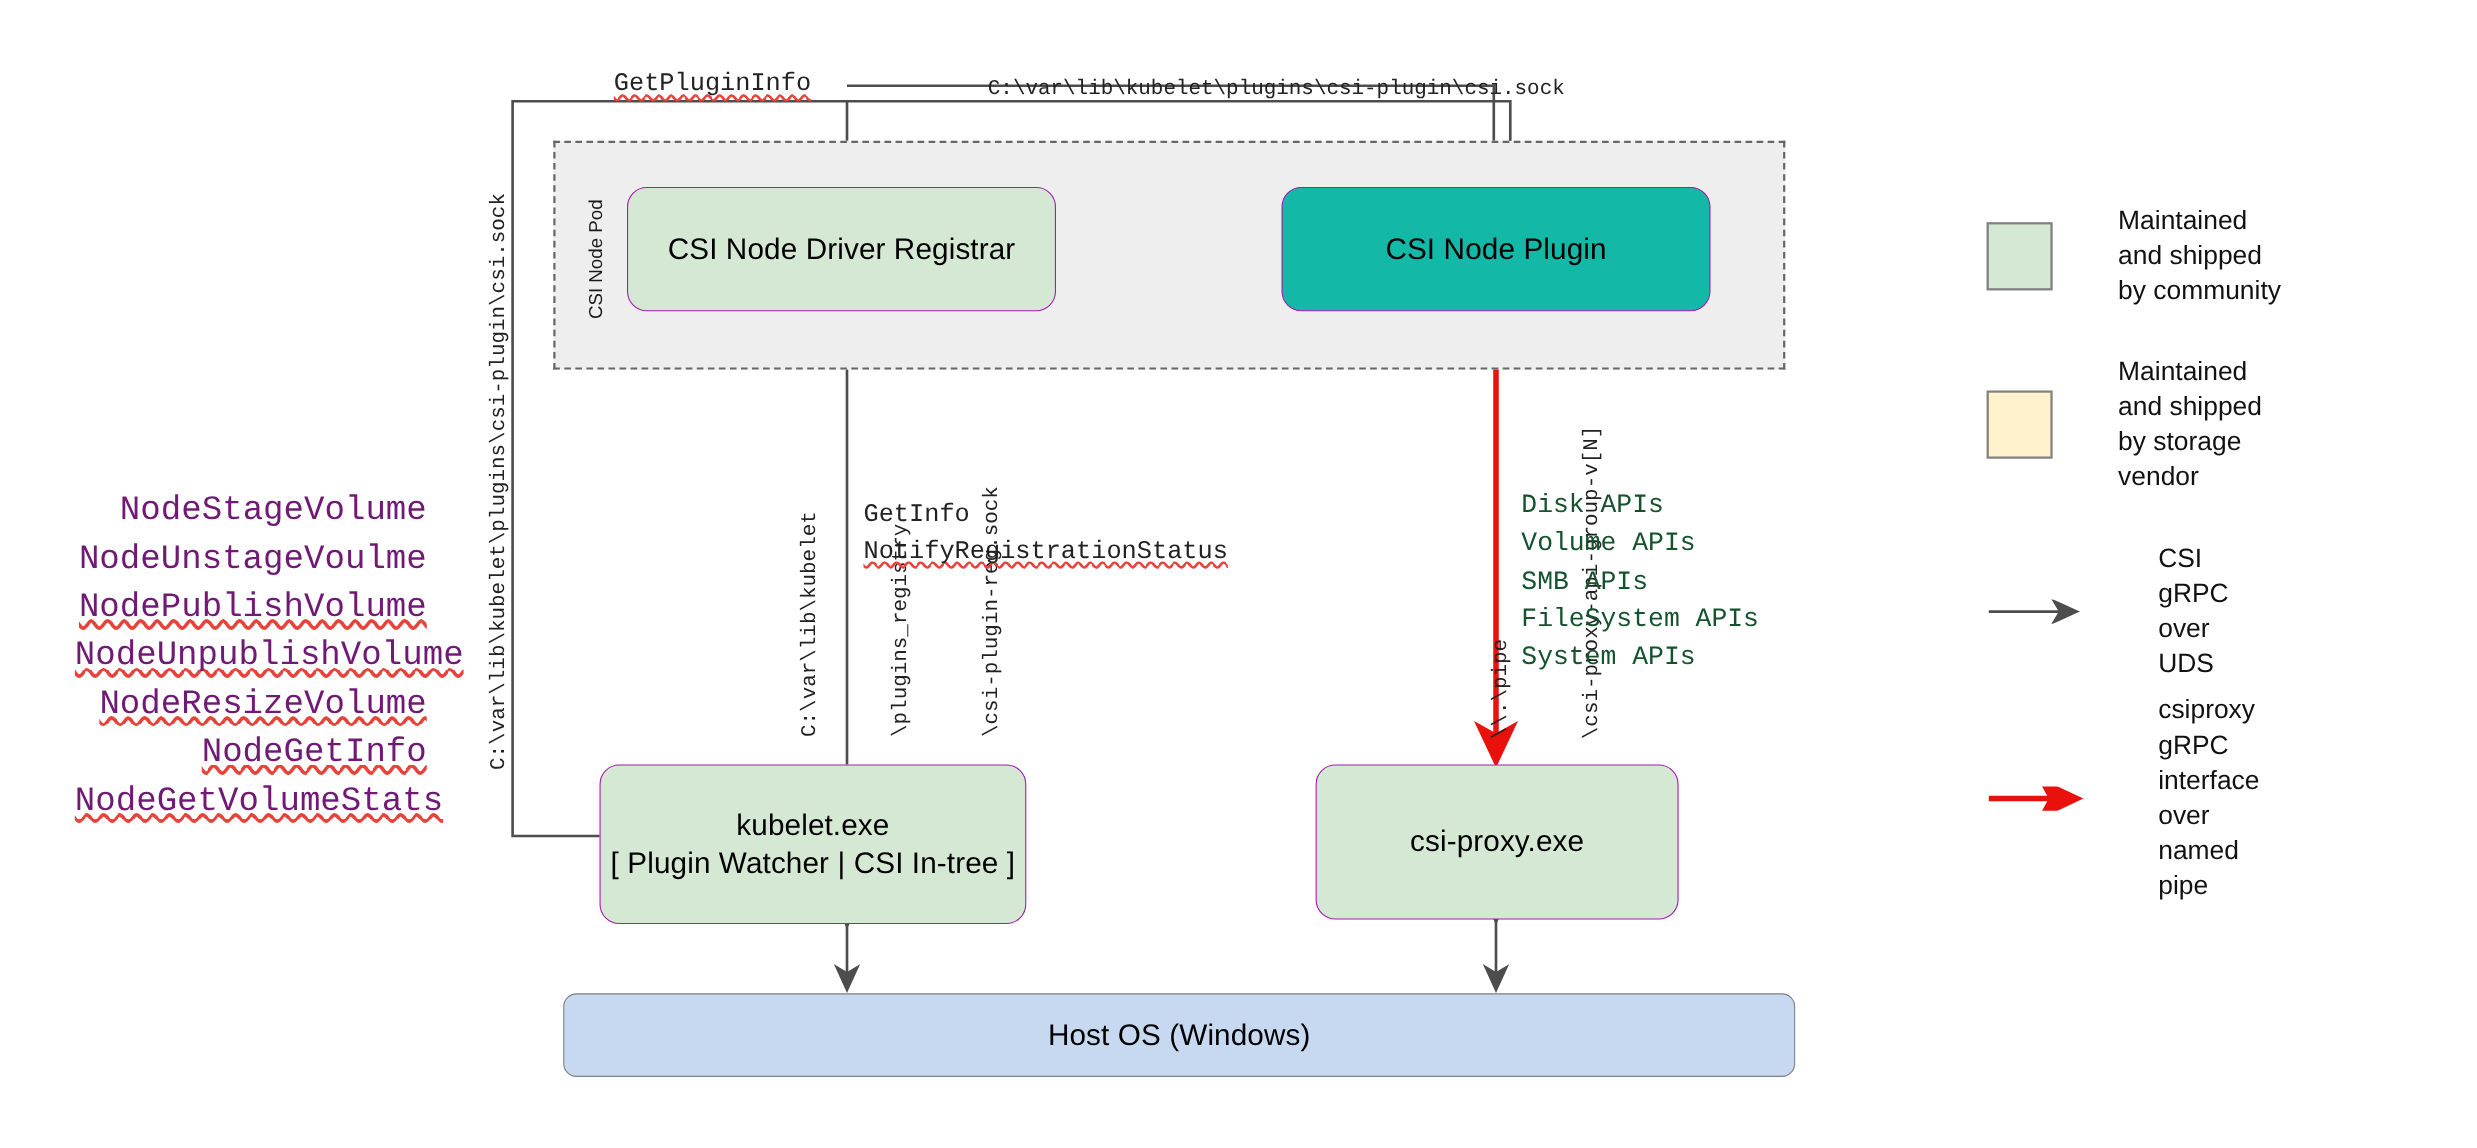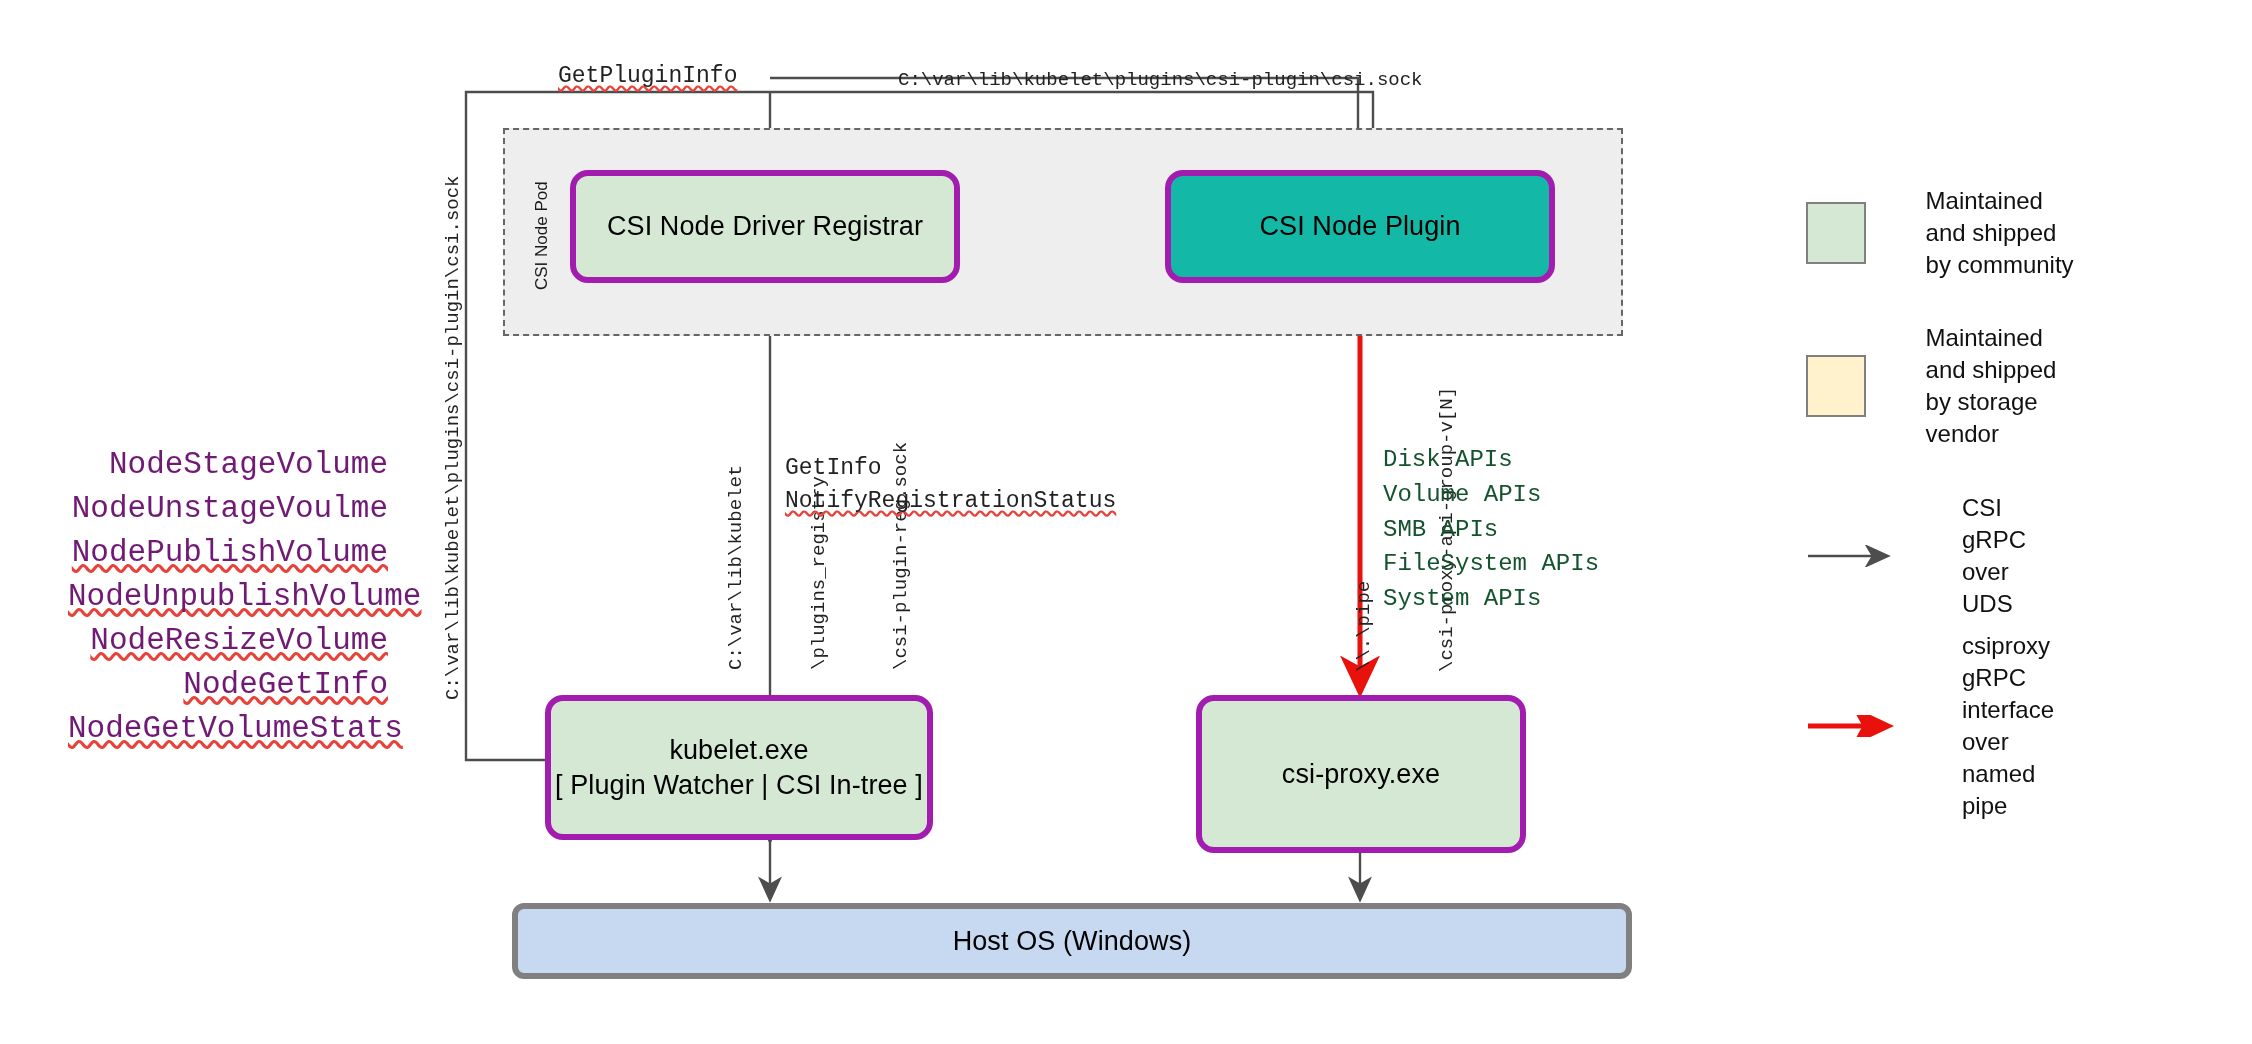--- a/index.html
+++ b/index.html
@@ -2,21 +2,21 @@
 <html><head>
 <meta charset="utf-8">
 <style>
   html,body{margin:0;padding:0;background:#ffffff;}
   body{width:2252px;height:1044px;position:relative;overflow:hidden;
        font-family:"Liberation Sans",sans-serif;color:#000;}
   #stage{position:absolute;left:0;top:0;width:2252px;height:1044px;}
   svg.layer{position:absolute;left:0;top:0;width:2252px;height:1044px;pointer-events:none;}
 
   .node{position:absolute;box-sizing:border-box;display:flex;align-items:center;
-        justify-content:center;text-align:center;border:6px solid #a21caf;
+        justify-content:center;text-align:center;border:1px solid #a21caf;
         border-radius:18px;font-size:27px;line-height:1.28;letter-spacing:.1px;}
   .node.green{background:#d5e8d4;}
   .node.yellow{background:#14b8a6;}
   .node.blue{background:#c6d9f1;border-color:#808080;}
 
   .podbox{position:absolute;box-sizing:border-box;background:#eeeeee;
           border:2px dashed #666666;}
   .podlabel{position:absolute;font-size:17px;color:#1a1a1a;
             transform:rotate(-90deg);transform-origin:left top;white-space:nowrap;}
 
@@ -79,21 +79,21 @@
 
   <div class="node yellow" style="left:1165px;top:170px;width:390px;height:113px;">
     <span>CSI Node Plugin</span>
   </div>
 
   <div class="node green" style="left:545px;top:695px;width:388px;height:145px;flex-direction:column;">
     <span>kubelet.exe</span>
     <span>[ Plugin Watcher | CSI In-tree ]</span>
   </div>
 
-  <div class="node green" style="left:1196px;top:695px;width:330px;height:158px;">
+  <div class="node green" style="left:1196px;top:695px;width:330px;height:141px;">
     <span>csi-proxy.exe</span>
   </div>
 
   <div class="node blue" style="left:512px;top:903px;width:1120px;height:76px;border-radius:12px;">
     <span>Host OS (Windows)</span>
   </div>
 
   <div class="lbl mono sq" style="left:516px;top:60px;margin-left:42px;">GetPluginInfo</div>
 
   <div class="lbl mono small" style="left:898px;top:67px;">C:\var\lib\kubelet\plugins\csi-plugin\csi.sock</div>

